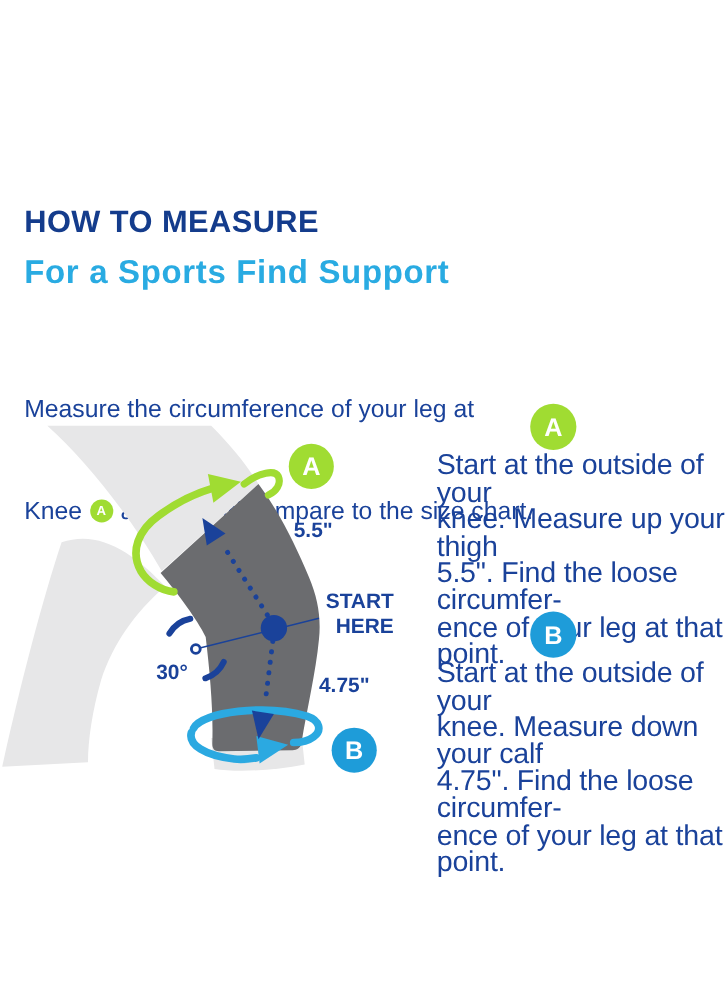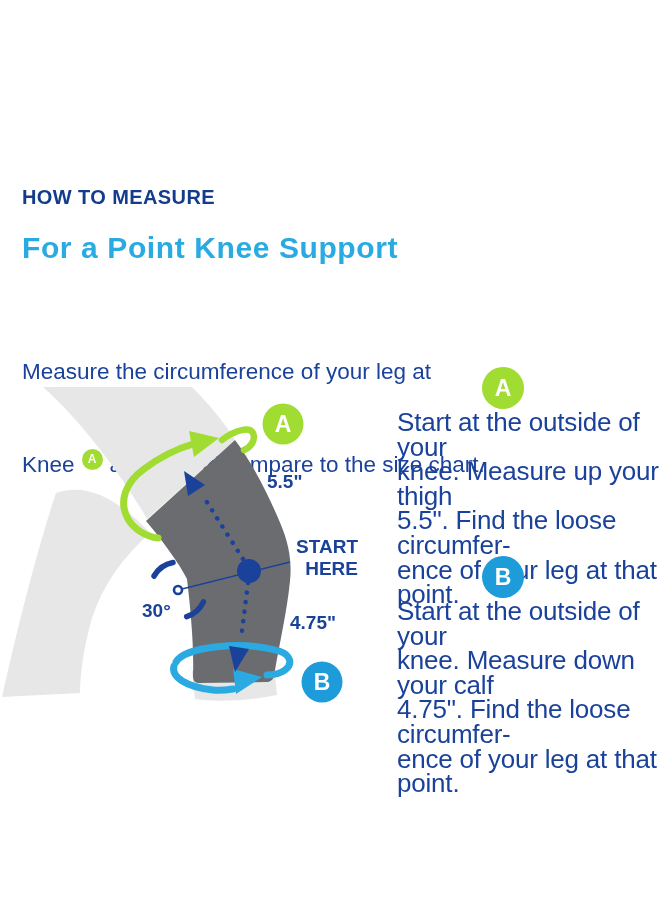--- a/index.html
+++ b/index.html
@@ -2,32 +2,32 @@
 <html><head>
 <meta charset="utf-8">
 <style>
   html,body{margin:0;padding:0;}
   body{
     width:660px;height:900px;background:#ffffff;overflow:hidden;position:relative;
     font-family:"Liberation Sans",sans-serif;
   }
   .abs{position:absolute;}
   .title{
-    left:22px;top:186px;font-size:20px;font-weight:800;letter-spacing:.4px;
+    left:22px;top:186px;font-size:28px;font-weight:800;letter-spacing:.4px;
     color:#143C8C;white-space:pre;
   }
   .subtitle{
     left:22px;top:231px;font-size:30px;font-weight:600;letter-spacing:.6px;
     color:#29ABE2;white-space:pre;
   }
   .intro{
     left:22px;top:294px;font-size:22.5px;font-weight:500;color:#1A429A;
     line-height:31px;white-space:pre;
   }
-  .intro-line{display:flex;align-items:flex-start;height:31px;}
+  .intro-line{display:flex;align-items:center;height:31px;}
   .badge-inline{
     display:inline-flex;width:21px;height:21px;border-radius:50%;
     align-items:center;justify-content:center;color:#fff;font-size:12px;
     font-weight:800;margin:0 7px;flex:0 0 auto;
   }
   .badge-green{background:#A0DC32;}
   .badge-blue{background:#1E9CD9;}
   .big-badge{
     width:42px;height:42px;border-radius:50%;display:flex;align-items:center;
     justify-content:center;color:#ffffff;font-size:23px;font-weight:800;
@@ -37,21 +37,21 @@
     white-space:pre-line;letter-spacing:-0.2px;
   }
   svg text{font-family:"Liberation Sans",sans-serif;}
   .svg-label{font-size:19px;font-weight:700;fill:#1A429A;}
   .svg-badge-letter{font-size:23px;font-weight:800;fill:#ffffff;text-anchor:middle;}
 </style>
 </head>
 <body>
 
 <div class="abs title">HOW TO MEASURE</div>
-<div class="abs subtitle">For a Point Knee Support</div>
+<div class="abs subtitle">For a Sports Find Support</div>
 
 <div class="abs intro">
   <div class="intro-line">
     <span>Measure the circumference of your leg at</span>
   </div>
   <div class="intro-line">
     <span>Knee</span><span class="badge-inline badge-green">A</span><span>and</span><span class="badge-inline badge-blue">B</span><span>and compare to the size chart.</span>
   </div>
 </div>
 

